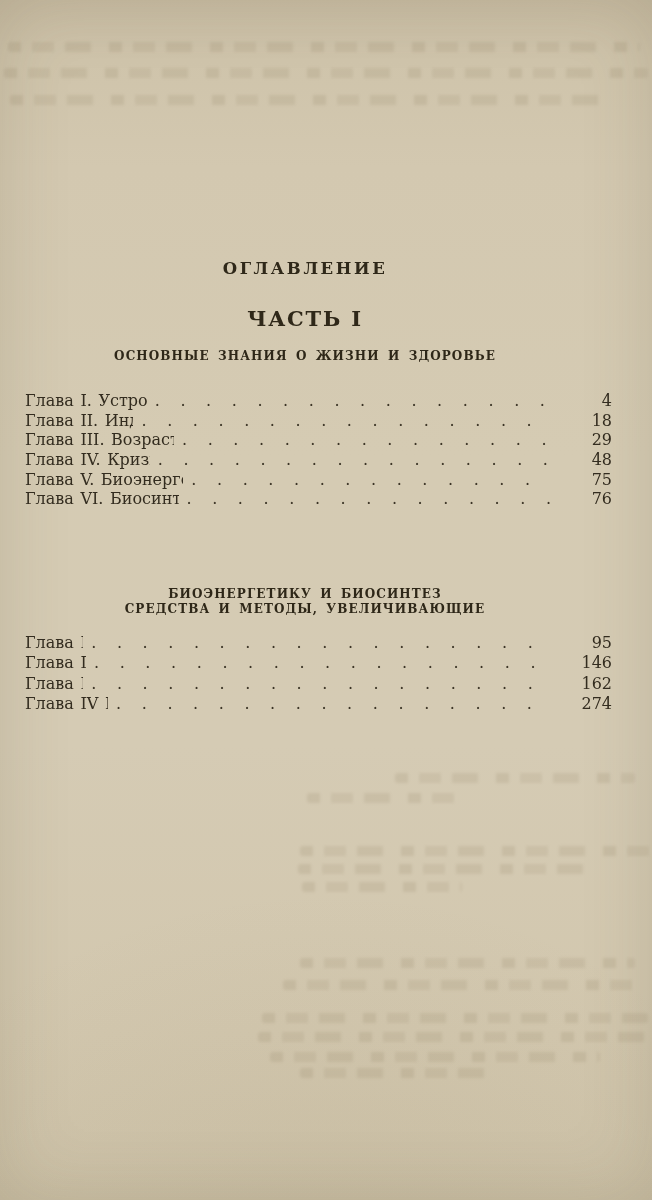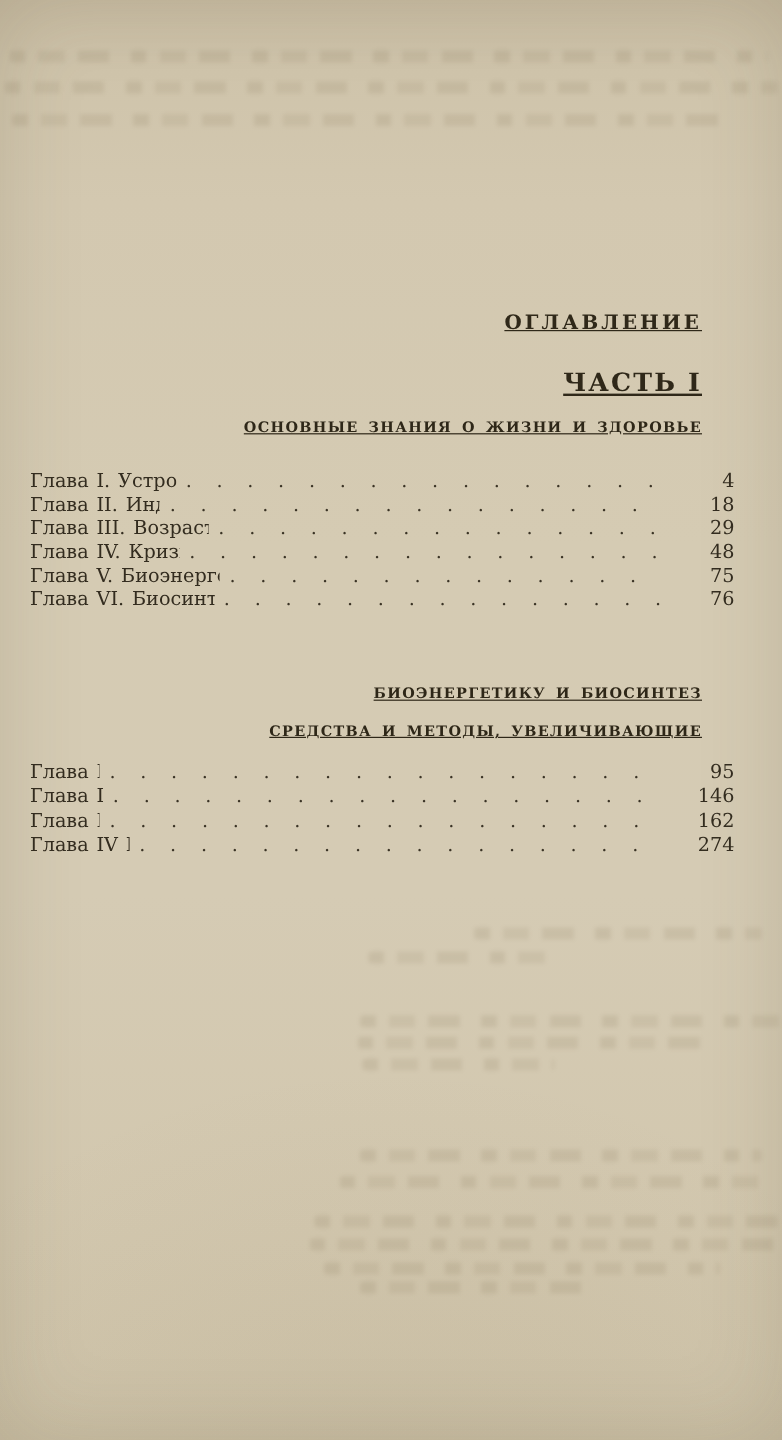--- a/index.html
+++ b/index.html
@@ -11,36 +11,36 @@
       radial-gradient(130% 60% at 50% 110%, rgba(120,104,74,.10), rgba(120,104,74,0) 60%),
       linear-gradient(180deg,#c9bda4 0%, #cfc4ab 5%, #d3c8b0 14%, #d5cbb3 38%, #d5cbb4 62%, #d2c7ae 86%, #cfc4aa 100%);
     box-shadow: inset 0 0 70px rgba(95,82,56,.18);
     overflow:hidden;
     font-family:"DejaVu Serif","Liberation Serif",serif;
     color:#332c1f;
   }
   
   .center-line{
     position:absolute;left:25px;width:560px;
-    text-align:right;white-space:nowrap;text-decoration:underline;
+    text-align:center;white-space:nowrap;
   }
   #toc-title{
     top:259px;font-size:16.5px;font-weight:bold;letter-spacing:2.6px;color:#2f2819;
   }
   .part-label{
     font-size:21px;font-weight:bold;letter-spacing:1.8px;color:#2f2819;
   }
   #part1-label{top:306px;}
   #part2-label{top:534px;}
   .section-heading{
     font-size:12px;font-weight:bold;letter-spacing:1.1px;word-spacing:3px;color:#2e2718;
   }
   #part1-heading{top:349px;}
   #part2-heading-1{top:602px;}
-  #part2-heading-2{top:571px;}
+  #part2-heading-2{top:587px;}
   
   .rows{
     position:absolute;left:25px;width:587px;
   }
   #part1-rows{top:391px;}
   #part2-rows{top:633px;}
   .toc-row{
     display:flex;align-items:baseline;
     overflow:hidden;
     font-size:16px;word-spacing:1.5px;

